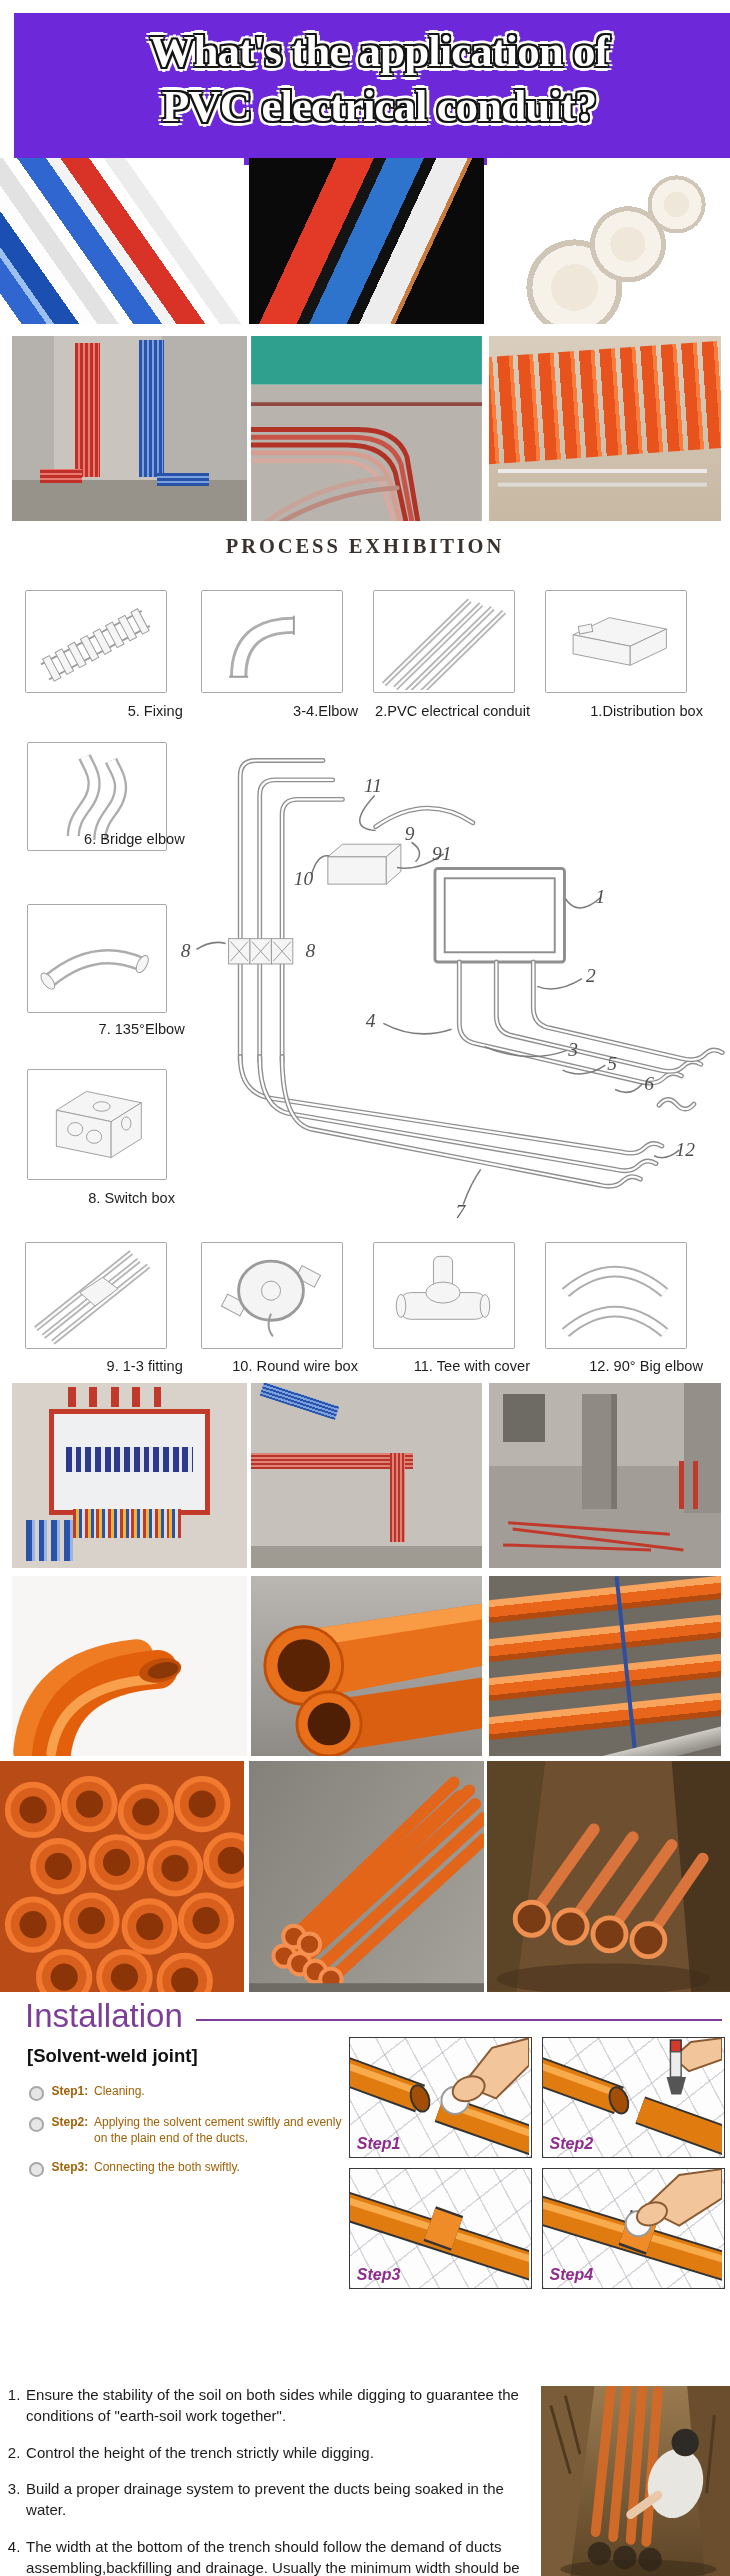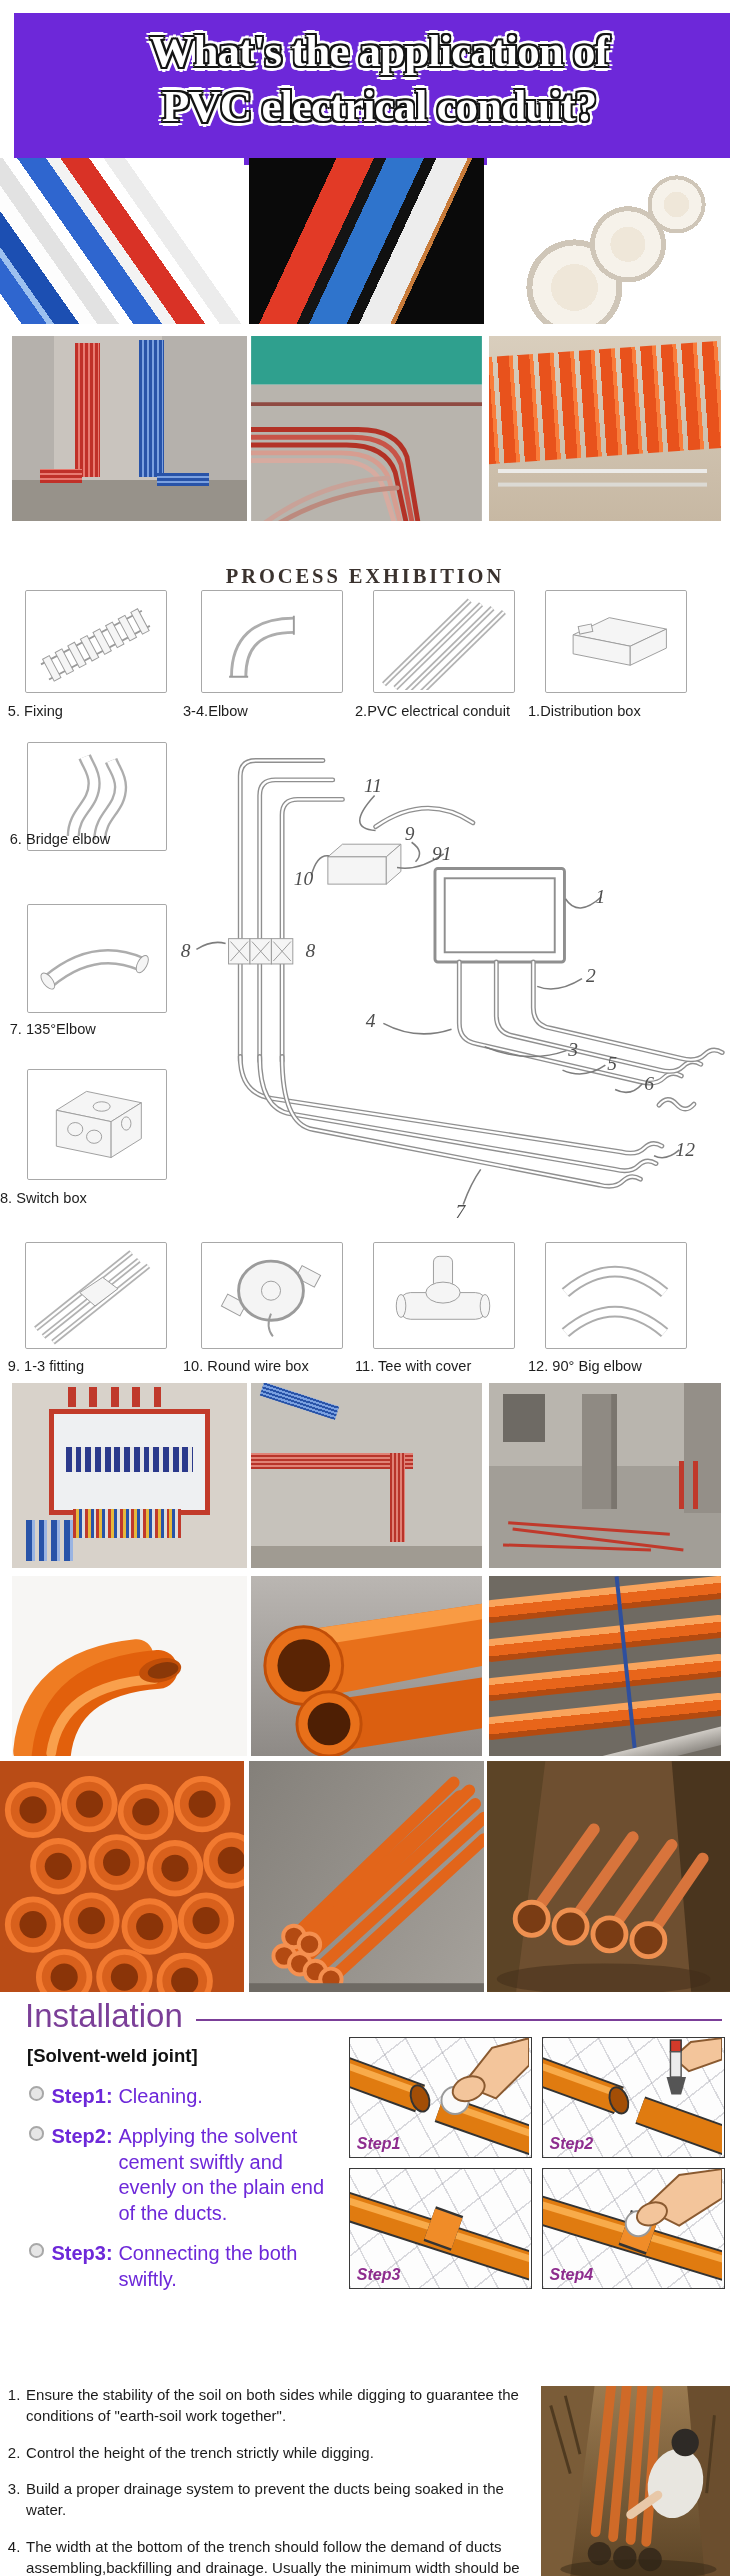--- a/index.html
+++ b/index.html
@@ -66,29 +66,29 @@
   #pI .win{position:absolute;left:6%;top:6%;width:18%;height:26%;background:#6e6a64;}
   #pI .rline{position:absolute;height:2.9px;background:#c0392b;}
   #pI .rpipe{position:absolute;width:4.9px;height:26%;background:#c0392b;top:42%;}
   #pL{background:#6f6a62;}
   #pL .bar{position:absolute;left:-4%;width:108%;height:23.4px;border-radius:11.7px;transform:rotate(-6deg);
       background:linear-gradient(#f9a45c 0 30%,#e8651a 30% 75%,#b34a10 75% 100%);}
   #pL .strap{position:absolute;left:58%;top:0;width:3.9px;height:100%;background:#2e4f9e;transform:rotate(-6deg);}
   #pL .gray{position:absolute;left:30%;bottom:-5.8px;width:80%;height:17.5px;border-radius:8.8px;transform:rotate(-14deg);
       background:linear-gradient(#cfcbc5,#8f8b85);}
   
-  #proc-head{left:0;top:565px;width:730px;text-align:center;font-family:"Liberation Serif",serif;
+  #proc-head{left:0;top:535px;width:730px;text-align:center;font-family:"Liberation Serif",serif;
       font-weight:700;font-size:20.5px;letter-spacing:2.9px;color:#3a322e;}
   .itembox{position:absolute;width:140px;background:#fff;border:1px solid #a8a8a8;border-radius:1.9px;}
-  .itemlabel{position:absolute;width:175px;text-align:left;font-size:14.6px;color:#1d1d1d;}
+  .itemlabel{position:absolute;width:175px;text-align:right;font-size:14.6px;color:#1d1d1d;}
   .purple-head{display:flex;align-items:center;gap:13.6px;}
   .purple-head .t{font-size:33px;color:#7b3f98;letter-spacing:0;white-space:nowrap;}
   .purple-head .line{flex:1;border-top:2.9px solid #7b3f98;margin-top:7.8px;}
   #subhead{font-size:18.5px;font-weight:700;color:#111;}
-  .steps{list-style:none;margin:0;padding:0;font-size:20px;color:#6d28d9;line-height:1.28;}
+  .steps{list-style:none;margin:0;padding:0;font-size:12px;color:#a16207;line-height:1.28;}
   .steps li{display:flex;margin-bottom:14.6px;}
   .bullet{flex:0 0 10.7px;width:10.7px;height:10.7px;border:2.9px solid #a8a8a8;border-radius:50%;background:#e6e6e6;
       margin:1.9px 7.8px 0 0;}
   .steps .lb{font-weight:700;margin-right:5.8px;white-space:nowrap;}
   .stepgrid{display:grid;grid-template-columns:183px 183px;grid-auto-rows:121px;gap:9.7px 9.7px;}
   .stepfig{position:relative;border:1.9px solid #3a3a3a;overflow:hidden;background:
       repeating-linear-gradient(62deg,rgba(150,150,162,.35) 0 1.5px,rgba(0,0,0,0) 1.5px 26px),
       repeating-linear-gradient(-38deg,rgba(150,150,162,.35) 0 1.5px,rgba(0,0,0,0) 1.5px 34px),#fdfdfd;}
   .stepfig .lab{position:absolute;left:6.8px;bottom:3.9px;font-size:16px;font-weight:700;font-style:italic;color:#8e2d8e;}
   .dig-list{list-style:none;margin:0;padding:0;font-size:15px;color:#1c1c1c;line-height:1.4;}

